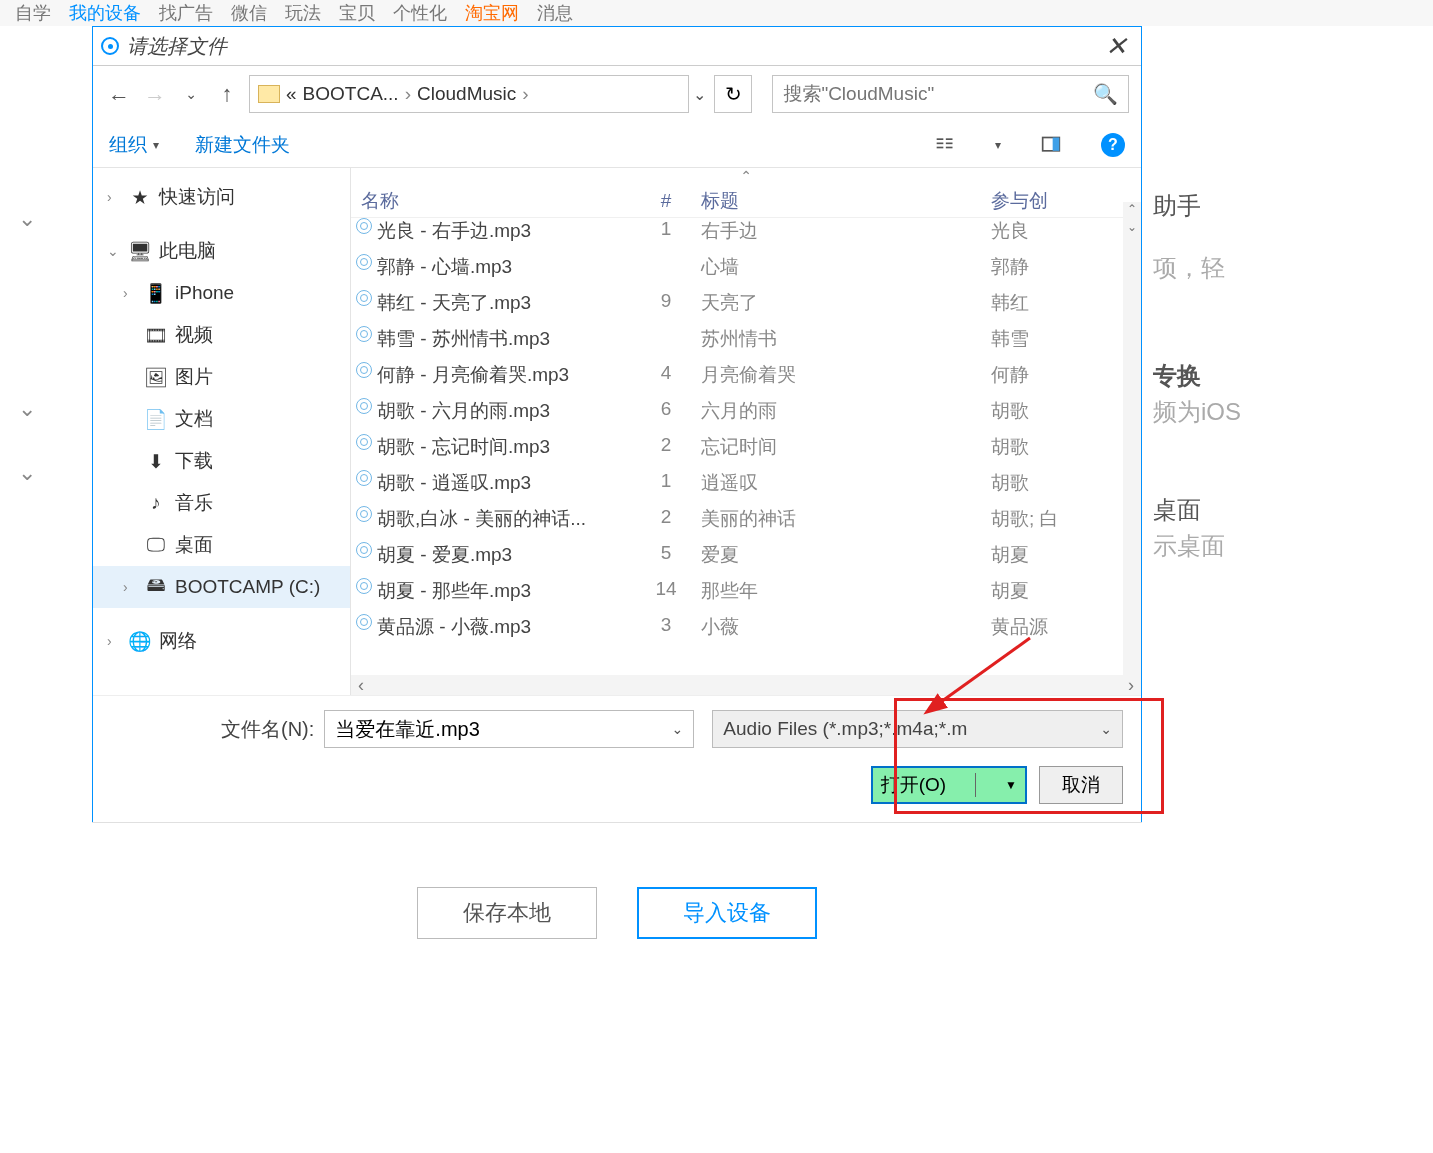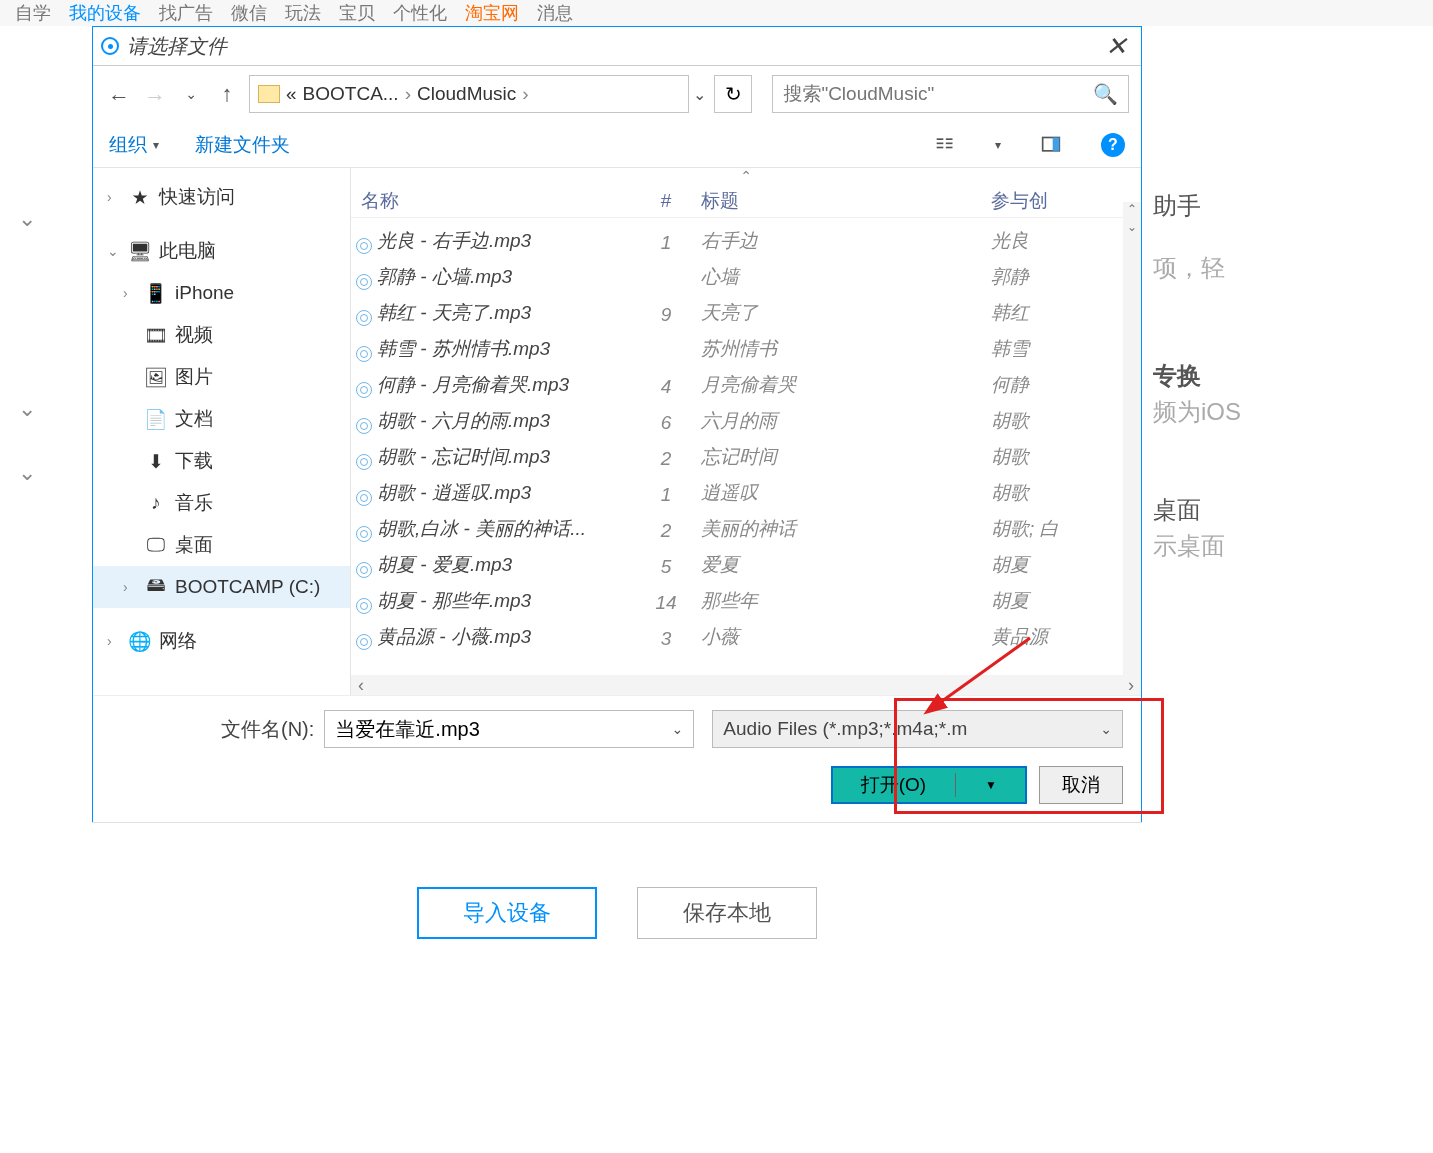--- a/index.html
+++ b/index.html
@@ -64,21 +64,21 @@
   .tree-item.ind1 { padding-left:30px;}
 
   .files { flex:1; display:flex; flex-direction:column; min-width:0; position:relative;}
   .scrollup { text-align:center; font-size:14px; color:#888;}
   .fhead { display:flex; align-items:center; height:34px; color:#5b6b9d; font-size:19px; border-bottom:1px solid #f0f0f0;}
   .col-name { flex:0 0 280px; padding-left:10px;}
   .col-num { flex:0 0 70px; text-align:center;}
   .col-title { flex:0 0 290px;}
   .col-artist { flex:1;}
   .flist { flex:1; overflow:hidden;}
-  .frow { display:flex; align-items:flex-end; height:36px; font-size:19px; color:#444; cursor:pointer;font-style:italic;}
+  .frow { display:flex; align-items:flex-start; height:36px; font-size:19px; color:#444; cursor:pointer;}
   .frow .ficon { width:26px; display:flex; align-items:center; justify-content:center;}
   .mico { width:16px;height:16px;border:1.5px solid #72b7e6;border-radius:50%;position:relative;}
   .mico::after{content:"";position:absolute;top:3px;left:3px;width:6px;height:6px;border:1.5px solid #72b7e6;border-radius:50%;}
   .frow .fname { flex:0 0 254px; white-space:nowrap; overflow:hidden; text-overflow:ellipsis;}
   .frow .fnum { flex:0 0 70px; text-align:center; color:#888;}
   .frow .ftitle { flex:0 0 290px; color:#888;}
   .frow .fartist { flex:1; color:#888;}
   .hscroll { height:20px; display:flex; align-items:center; background:#f4f4f4;}
   .hscroll .ar { width:20px; text-align:center; color:#777;}
   .hscroll .track { flex:1;}
@@ -87,21 +87,21 @@
 
   .footer { padding:14px 18px 18px; background:#fff; border-top:1px solid #eee;}
   .fnrow { display:flex; align-items:center; gap:10px;}
   .fnrow label { font-size:20px; color:#444;}
   .fnrow .fninput { flex:0 0 370px; height:38px; border:1px solid #bbb; display:flex; align-items:center; padding:0 10px; font-size:20px;}
   .fnrow .fninput input { border:none; outline:none; flex:1; font-size:20px;}
   .fnrow .fnchev { font-size:14px; color:#555;}
   .fnrow .filter { flex:1; margin-left:8px; height:38px; border:1px solid #bbb; background:#efefef; display:flex; align-items:center; padding:0 10px; font-size:19px; color:#444; justify-content:space-between;}
   .btnrow { display:flex; justify-content:flex-end; gap:12px; margin-top:18px;}
   .btn { height:38px; border:1px solid #999; background:#efefef; display:flex; align-items:center; justify-content:center; font-size:19px; padding:0 22px;}
-  .btn.open { border:2px solid #0070c9; background:#14b8a6; padding:0 28px; gap:29px;}
+  .btn.open { border:2px solid #0070c9; background:#86efac; padding:0 8px; gap:29px;}
   .btn.open .bd { width:1px; height:24px; background:#666;}
   .btn.open .bt { font-size:12px;}
 
   
   .anno-box { position:absolute; border:3px solid #e02020; pointer-events:none;}
   .anno-arrow{ position:absolute; pointer-events:none;}
 
   svg.ico { width:20px;height:20px;}
 </style>
 </head>
@@ -410,15 +410,15 @@
 <svg class="anno-arrow" style="left:920px; top:628px; width:120px; height:90px;">
   <defs>
       <marker id="ah" markerWidth="10" markerHeight="10" refX="2" refY="3" orient="auto">
         <path d="M0,0 L0,6 L8,3 z" fill="#e02020"></path>
       </marker>
     </defs>
   <line x1="110" y1="10" x2="18" y2="76" stroke="#e02020" stroke-width="3" marker-end="url(#ah)"></line>
 </svg>
 
 <div class="bottom-bar">
+  <div class="bottom-btn">保存本地</div>
   <div class="bottom-btn primary">导入设备</div>
-  <div class="bottom-btn">保存本地</div>
 </div>
 
 </body></html>

